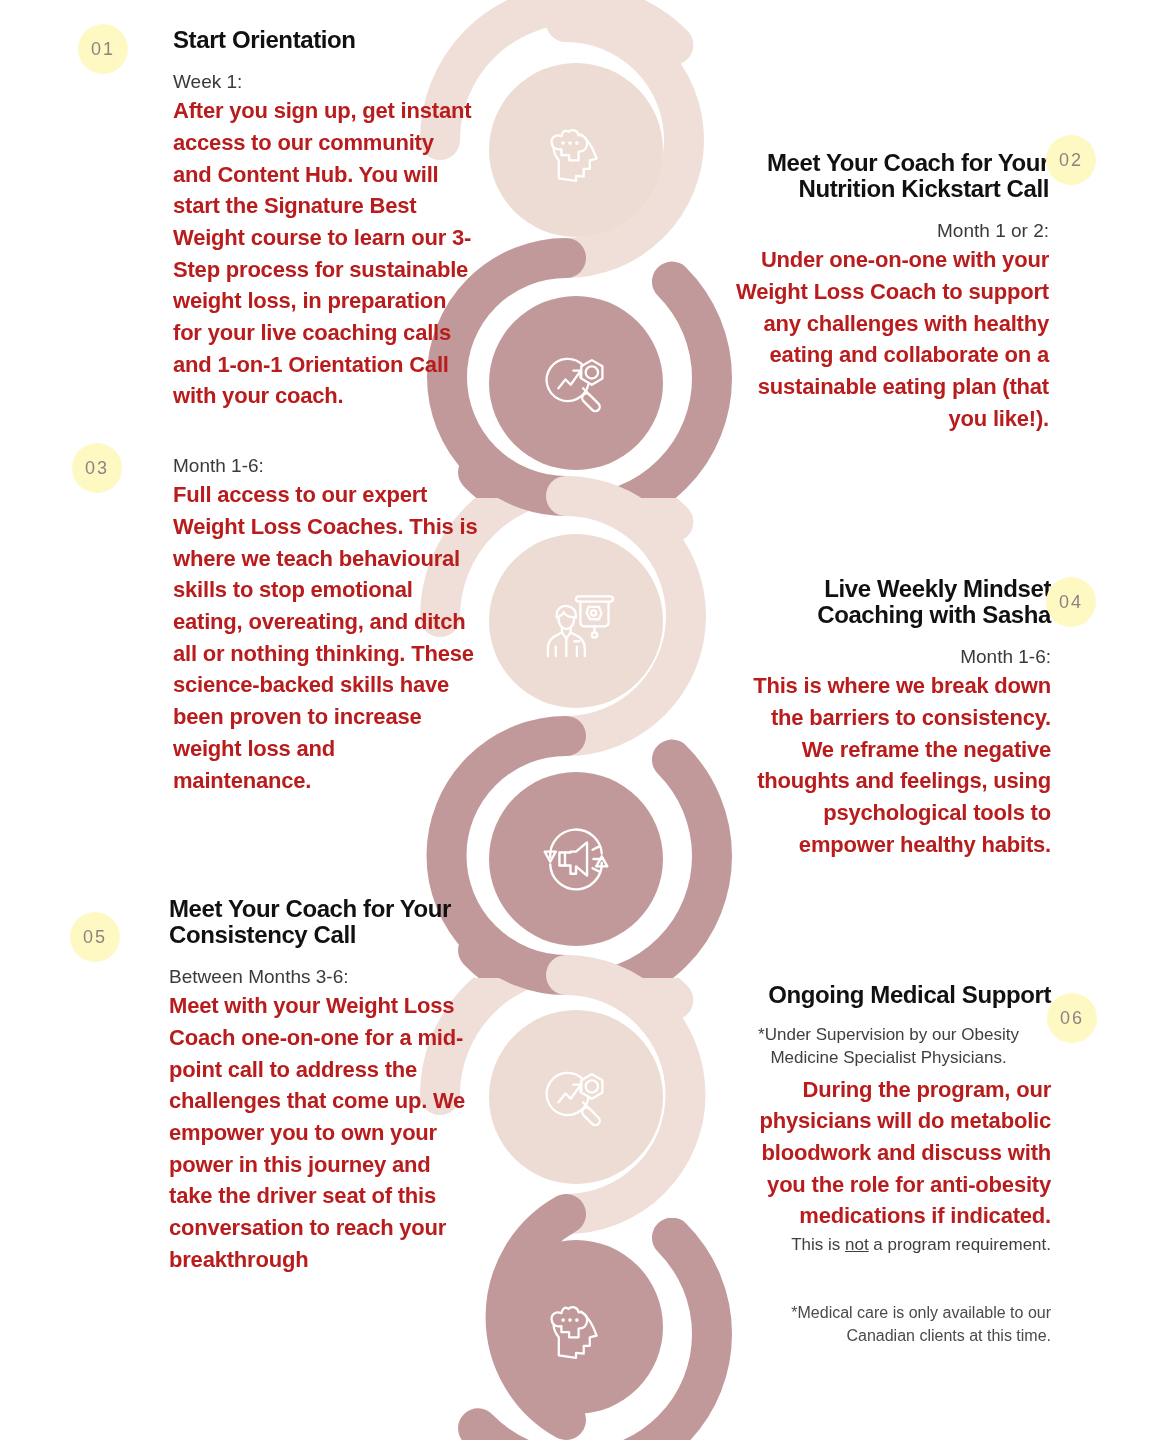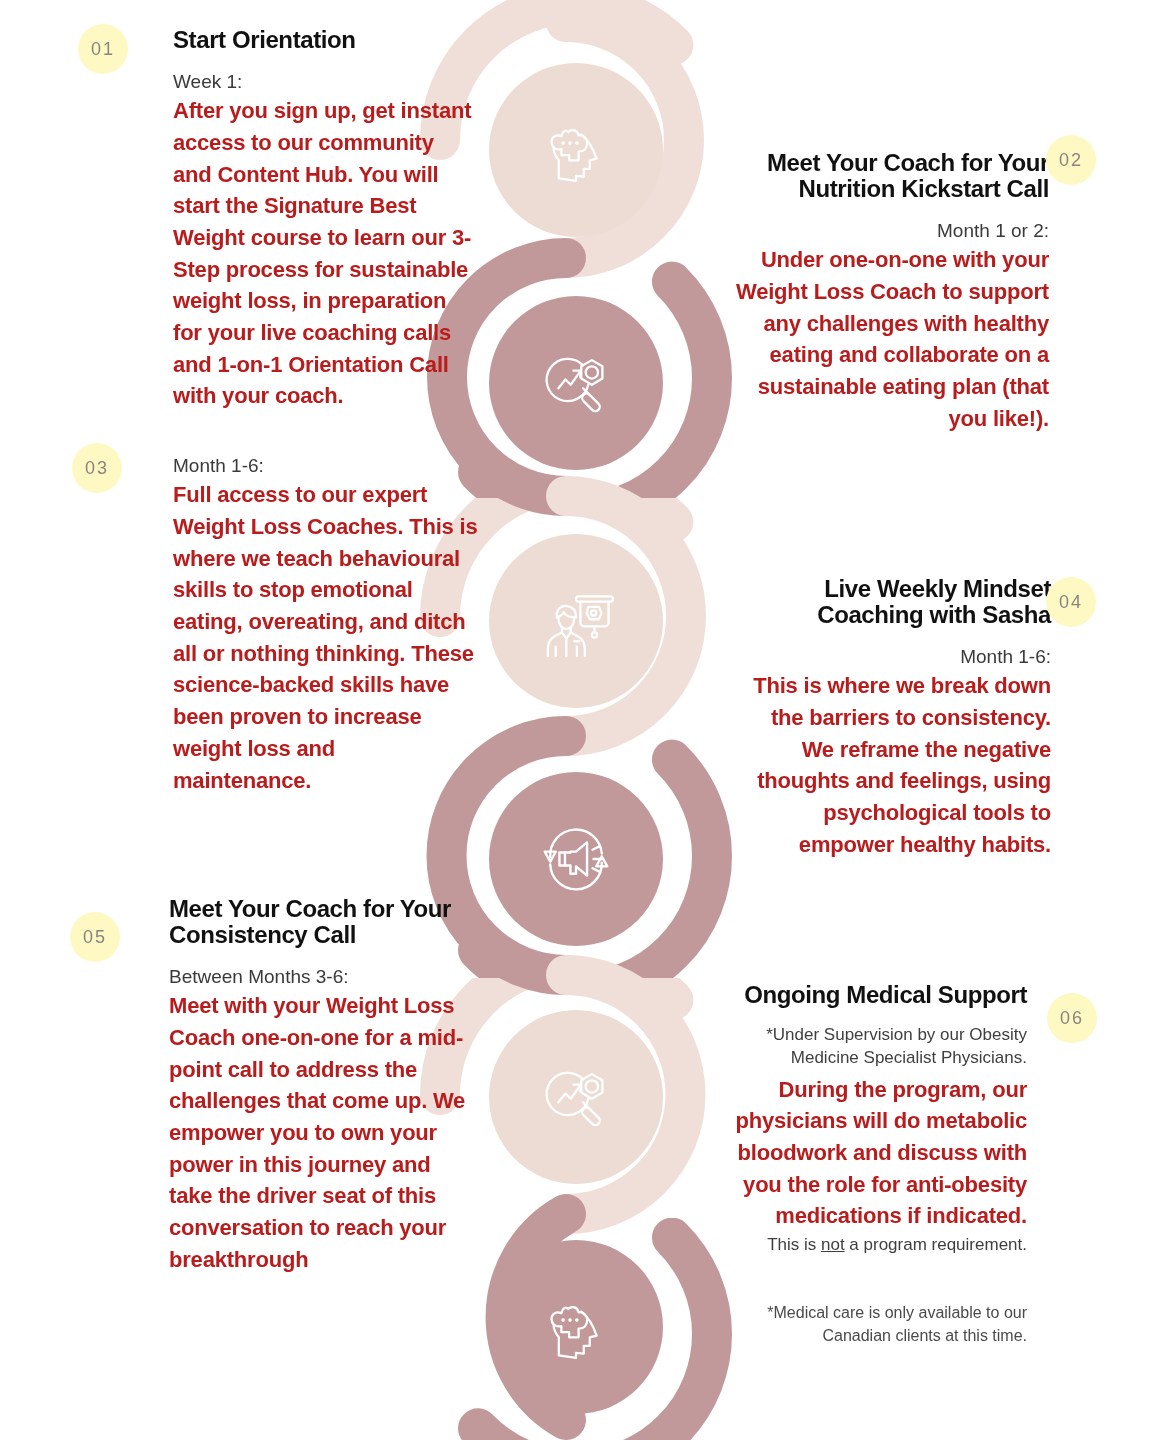--- a/index.html
+++ b/index.html
@@ -278,23 +278,23 @@
   </div>
   <div class="step left" style="left:143px;top:896px;width:300px;">
     <h2 class="title">Meet Your Coach for Your Consistency Call</h2>
     <p class="lede">Between Months 3-6:</p>
     <p class="body">Meet with your Weight Loss Coach one-on-one for a mid-point call to address the challenges that come up. We empower you to own your power in this journey and take the driver seat of this conversation to reach your breakthrough</p>
   </div>
 
   <div class="badge" style="left:1047px;top:993px;">
     <span>06</span>
   </div>
-  <div class="step right" style="left:676px;top:982px;width:325px;">
+  <div class="step right" style="left:700px;top:982px;width:325px;">
     <h2 class="title">Ongoing Medical Support</h2>
-    <p class="note" style="margin-bottom:4px;">*Under Supervision by our Obesity Medicine Specialist Physicians.</p>
+    <p class="note" style="margin-bottom:4px;text-align:center;">*Under Supervision by our Obesity Medicine Specialist Physicians.</p>
     <p class="body">During the program, our physicians will do metabolic bloodwork and discuss with you the role for anti-obesity medications if indicated.</p>
     <p class="note" style="margin-top:2px;">
       <span>This is </span><span class="u">not</span><span> a program requirement.</span>
     </p>
     <p class="footnote" style="margin-top:44px;padding-left:44px;">*Medical care is only available to our Canadian clients at this time.</p>
   </div>
 
 </div>
 
 </body></html>

